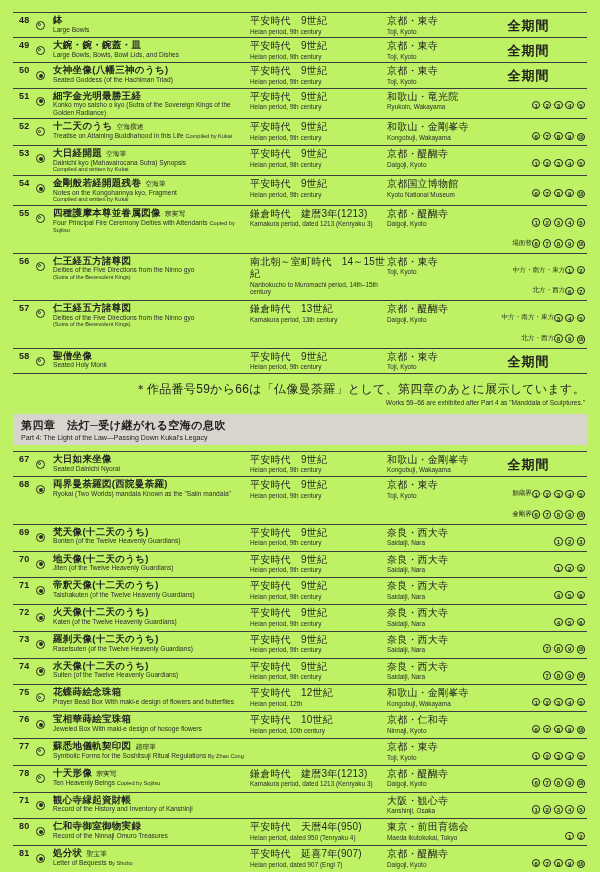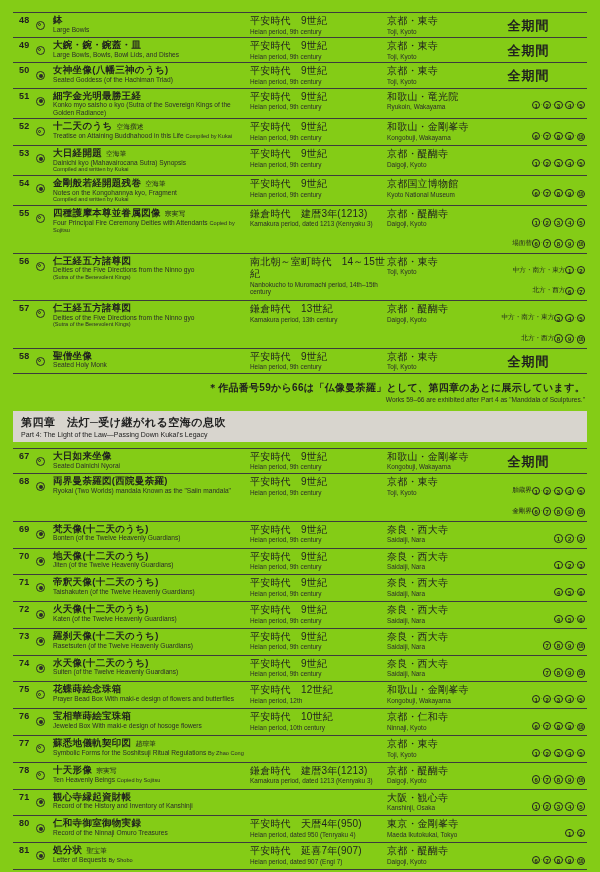--- a/index.html
+++ b/index.html
@@ -4,21 +4,21 @@
 <style>
   html,body{margin:0;padding:0;}
   body{
     width:600px;height:872px;overflow:hidden;
     background:#e9e7e1;
     font-family:"Liberation Sans","DejaVu Sans",sans-serif;
     color:#1f1f1f;
   }
   .page{
     width:600px;height:872px;overflow:hidden;
-    background:#84cc16;
+    background:#bef264;
     box-sizing:border-box;
     padding:12px 13px 0 13px;
   }
   .rows{border-bottom:1.2px solid #3c3c3c;}
   .row{
     display:flex;align-items:flex-start;
     border-top:1.2px solid #3c3c3c;
     padding:2px 0 2px 0;
   }
   .c{box-sizing:border-box;}
@@ -44,21 +44,21 @@
   .ex-line{white-space:nowrap;line-height:1.3;}
   .ex-pre{font-size:6.6px;letter-spacing:0;}
   .cn{
     display:inline-block;width:8.4px;height:8.4px;border:0.9px solid #222;border-radius:50%;
     font-size:6px;line-height:8.4px;text-align:center;vertical-align:-1.5px;
     box-sizing:border-box;font-weight:bold;
   }
   .cn.w10{font-size:4.8px;letter-spacing:-0.4px;}
   .sep{font-size:6px;vertical-align:0.5px;margin:0 0.4px;}
   .note-block{margin:7px 2px 8px 0;text-align:right;}
-  .note-jp{font-size:10px;font-weight:bold;letter-spacing:0.3px;}
+  .note-jp{font-size:12px;font-weight:normal;letter-spacing:0.3px;}
   .note-en{font-size:6.6px;color:#2b2b2b;margin-top:1px;}
   .band{
     background:#d8d5ce;
     margin:4px 0 6px 0;
     padding:4px 8px 4px 8px;
   }
   .band-jp{font-size:11px;font-weight:bold;letter-spacing:0.5px;}
   .band-en{font-size:7px;margin-top:1px;color:#222;}
 </style>
 </head>
@@ -552,21 +552,21 @@
     <div class="c title">
       <div class="t-jp"><span>仁和寺御室御物実録</span></div>
       <div class="t-en"><span>Record of the Ninnaji Omuro Treasures</span> </div>
 
     </div>
     <div class="c period">
       <div class="p-jp">平安時代　天暦4年(950)</div>
       <div class="p-en">Heian period, dated 950 (Tenryaku 4)</div>
     </div>
     <div class="c loc">
-      <div class="p-jp">東京・金剛峯寺</div>
+      <div class="p-jp">東京・前田育徳会</div>
       <div class="p-en">Maeda Ikutokukai, Tokyo</div>
     </div>
     <div class="c ex">
           <div class="ex-line"><span class="cn">1</span><span class="sep">·</span><span class="cn">2</span></div>
         </div>
   </div>
       <div class="row m-filled">
     <div class="c num">81</div>
     <div class="c mark"><span class="ring"><span class="dot"></span></span></div>
     <div class="c title">

